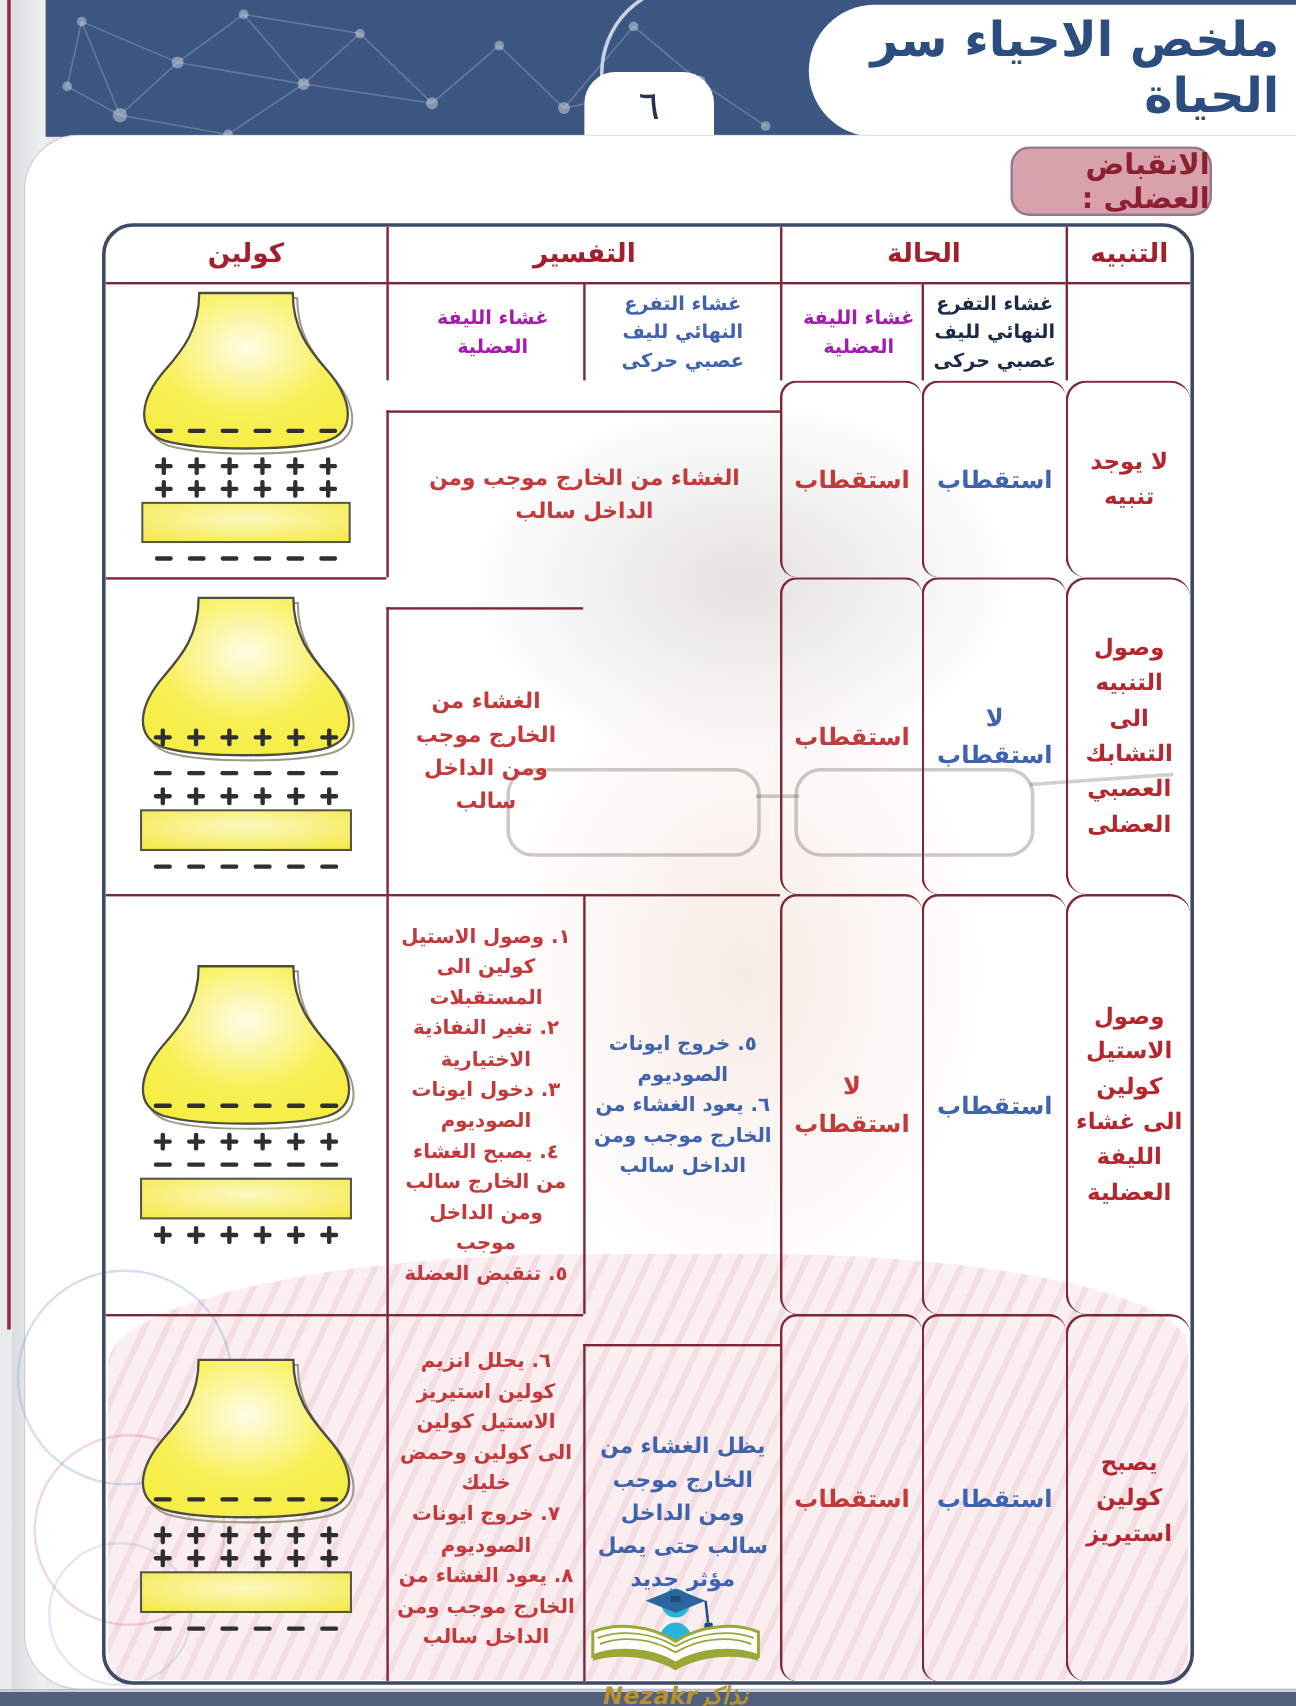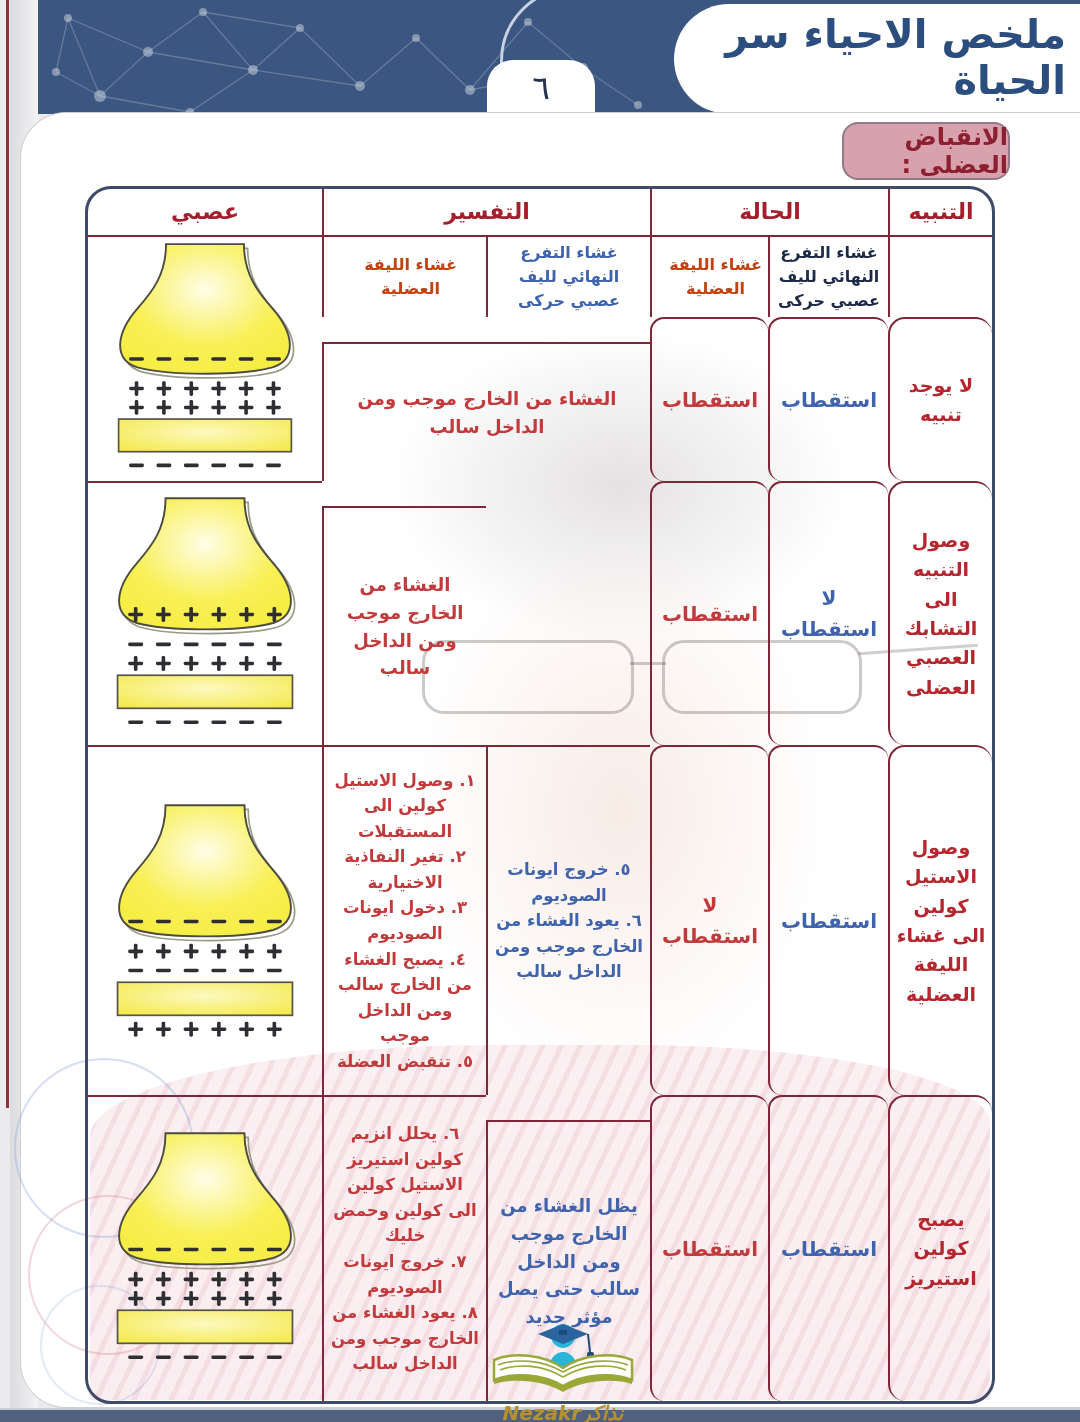--- a/index.html
+++ b/index.html
@@ -59,21 +59,21 @@
   .cell.top{border-top:none;}
   .cell.edge{border-left:none;}
   .c1{grid-column:1}.c2{grid-column:2}.c3{grid-column:3}.c4{grid-column:4}.c5{grid-column:5}.c6{grid-column:6}
   .c23{grid-column:2/span 2}.c45{grid-column:4/span 2}
   .r1{grid-row:1}.r2{grid-row:2}.r3{grid-row:3}.r4{grid-row:4}.r5{grid-row:5}.r6{grid-row:6}
   .r23{grid-row:2/span 2}
   .colhead{color:var(--red-head);font-size:22px;}
   .navy{color:var(--navy);}
   .blue{color:var(--blue);}
   .red{color:var(--red-cell);}
-  .redlight{color:#c2410c;padding-left:17px;}
+  .redlight{color:#a21caf;padding-left:17px;}
   .stim{color:#b5262f;font-size:19px;border-radius:17px;}
   .sub{font-size:16px;line-height:1.5;}
   .state{font-size:20px;letter-spacing:.5px;border-radius:14px;}
   .list{font-size:16.5px;white-space:pre-line;}
   .para{font-size:18px;margin-top:25px;}
   
   .watermark{position:absolute;left:478px;top:1322px;width:170px;z-index:5;text-align:center;}
   .wm-text{display:inline-block;margin-top:2px;color:#b5912f;font-size:20px;font-weight:bold;
            font-style:italic;border-bottom:3px solid #b5912f;line-height:1.1;padding:0 4px 2px;}
   
@@ -132,21 +132,21 @@
   <div class="photo deco-circle dc2"></div>
   <div class="photo deco-circle dc3"></div>
 
   <div class="badge">الانقباض العضلى :</div>
 
   <div class="grid">
 
     <div class="cell top c1 r1 colhead">التنبيه</div>
     <div class="cell top c23 r1 colhead">الحالة</div>
     <div class="cell top c45 r1 colhead">التفسير</div>
-    <div class="cell top c6 r1 edge colhead">عصبي</div>
+    <div class="cell top c6 r1 edge colhead">كولين</div>
 
     <div class="cell c1 r2"></div>
     <div class="cell c2 r2 sub navy">غشاء التفرع النهائي لليف عصبي حركى</div>
     <div class="cell c3 r2 sub redlight">غشاء الليفة العضلية</div>
     <div class="cell c4 r2 sub blue">غشاء التفرع النهائي لليف عصبي حركى</div>
     <div class="cell c5 r2 sub redlight">غشاء الليفة العضلية</div>
     <div class="cell c6 r23 edge diagram-box">
         <svg viewBox="0 0 180 224" width="192">
       <defs>
         <radialGradient id="bg0" cx="50%" cy="35%" r="78%">

